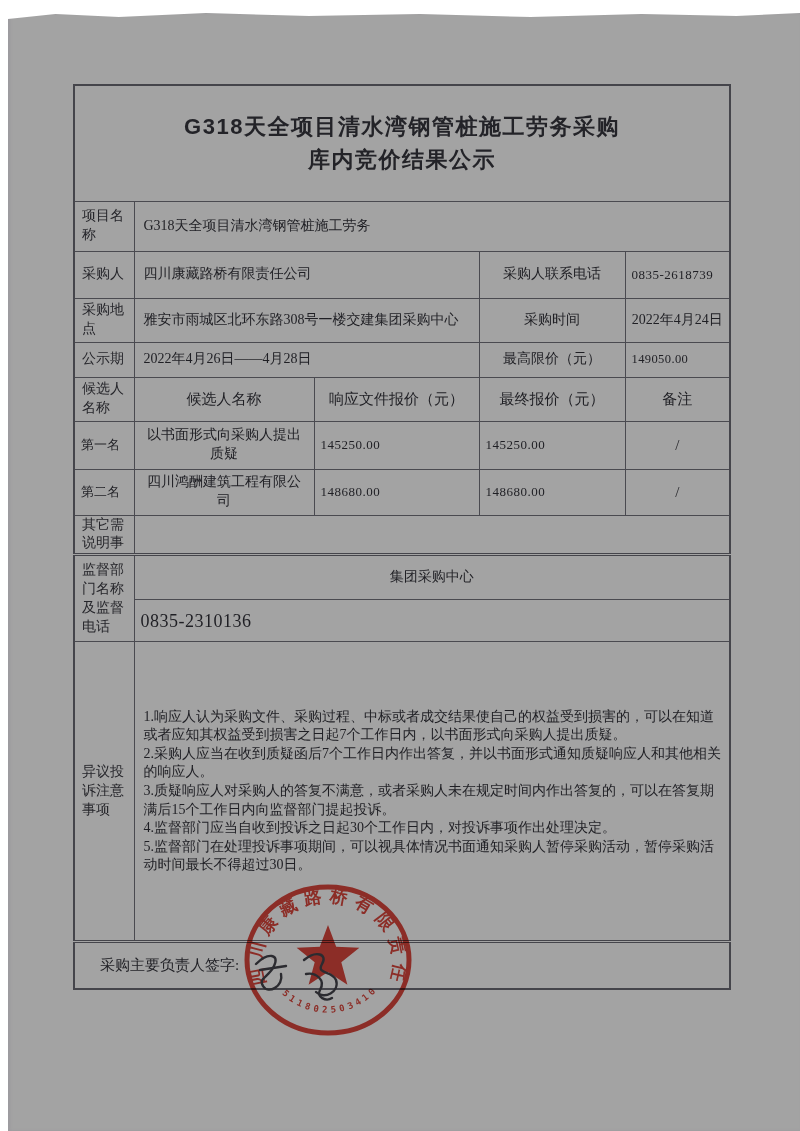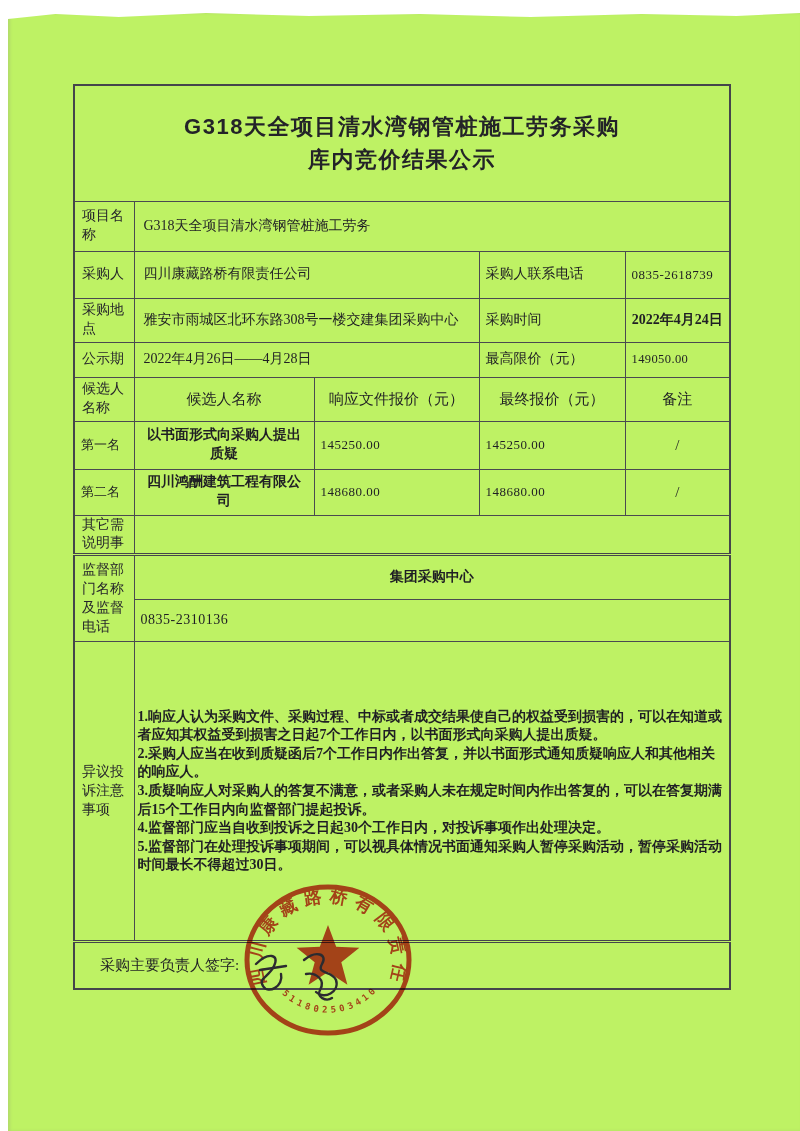--- a/index.html
+++ b/index.html
@@ -1,21 +1,21 @@
 <!DOCTYPE html>
 <html><head>
 <meta charset="utf-8">
 <style>
   * { margin:0; padding:0; box-sizing:border-box; }
   html,body { width:800px; height:1131px; background:#ffffff; overflow:hidden; }
   body { font-family:"Liberation Serif","DejaVu Serif",serif; color:#1f1f24; position:relative; }
 
   .paper {
     position:absolute; left:8px; top:13px; right:0; bottom:0;
-    background:#bef264;
+    background:#a3a3a3;
     clip-path: polygon(0 6px, 6% 1px, 14% 4px, 25% 0px, 38% 3px, 52% 1px, 66% 4px, 80% 1px, 92% 3px, 100% 0px, 100% 100%, 0 100%);
     box-shadow: inset 2px 0 3px rgba(120,110,140,.18);
   }
 
   table.doc-table {
     position:absolute; left:65px; top:71px;
     width:656px; border-collapse:collapse; table-layout:fixed;
     border:2.5px solid #45454b;
   }
   .doc-table td {
@@ -27,30 +27,30 @@
   }
   tr.thick-top td { border-top:3px double #45454b; }
 
   .title-cell { text-align:center; padding:10px 4px 14px 4px; }
   .title-line {
     font-family:"Liberation Sans","DejaVu Sans",sans-serif;
     font-weight:bold; font-size:22px; line-height:33px; letter-spacing:1.5px; color:#232328;
   }
 
   td.lbl   { padding:0 7px; color:#26262b; }
-  td.lbl2  { }
+  td.lbl2  { text-align:center; }
   td.val   { padding-left:9px; }
-  td.cen   { text-align:center;font-weight:bold; }
+  td.cen   { text-align:center; }
   td.num   { text-align:left; font-size:13px; letter-spacing:.5px; }
   td.num-sm{ text-align:left; font-size:12.5px; letter-spacing:.4px; }
   td.rank  { text-align:left; font-size:13px; }
   td.hdr   { text-align:center; font-size:15px; }
   td.slash { text-align:center; font-size:15px; }
 
-  td.obj-cell { padding:8px 6px 8px 3px;font-weight:bold; }
+  td.obj-cell { padding:8px 6px 8px 9px; }
   .obj-line { font-size:14px; line-height:18.6px; }
 
   td.sign-cell { padding-left:25px; font-size:15px; border-left:2.5px solid #45454b; }
 
   .seal {
     position:absolute; left:233px; top:869px; width:174px; height:156px;
     mix-blend-mode:multiply; opacity:.92;
   }
   .autograph {
     position:absolute; left:238px; top:927px; width:120px; height:70px;
@@ -131,21 +131,21 @@
     <tr style="height:39px">
       <td class="lbl">其它需说明事</td>
       <td colspan="4" class="val"></td>
     </tr>
 
     <tr style="height:45px" class="thick-top">
       <td rowspan="2" class="lbl">监督部门名称及监督电话</td>
       <td colspan="4" class="cen">集团采购中心</td>
     </tr>
     <tr style="height:42px">
-      <td colspan="4" class="num" style="font-size:14px">0835-2310136</td>
+      <td colspan="4" class="num" style="font-size:18px">0835-2310136</td>
     </tr>
 
     <tr style="height:300px">
       <td class="lbl">异议投诉注意事项</td>
       <td colspan="4" class="obj-cell">
         <div class="obj-line">1.响应人认为采购文件、采购过程、中标或者成交结果使自己的权益受到损害的，可以在知道或者应知其权益受到损害之日起7个工作日内，以书面形式向采购人提出质疑。</div>
         <div class="obj-line">2.采购人应当在收到质疑函后7个工作日内作出答复，并以书面形式通知质疑响应人和其他相关的响应人。</div>
         <div class="obj-line">3.质疑响应人对采购人的答复不满意，或者采购人未在规定时间内作出答复的，可以在答复期满后15个工作日内向监督部门提起投诉。</div>
         <div class="obj-line">4.监督部门应当自收到投诉之日起30个工作日内，对投诉事项作出处理决定。</div>
         <div class="obj-line">5.监督部门在处理投诉事项期间，可以视具体情况书面通知采购人暂停采购活动，暂停采购活动时间最长不得超过30日。</div>

